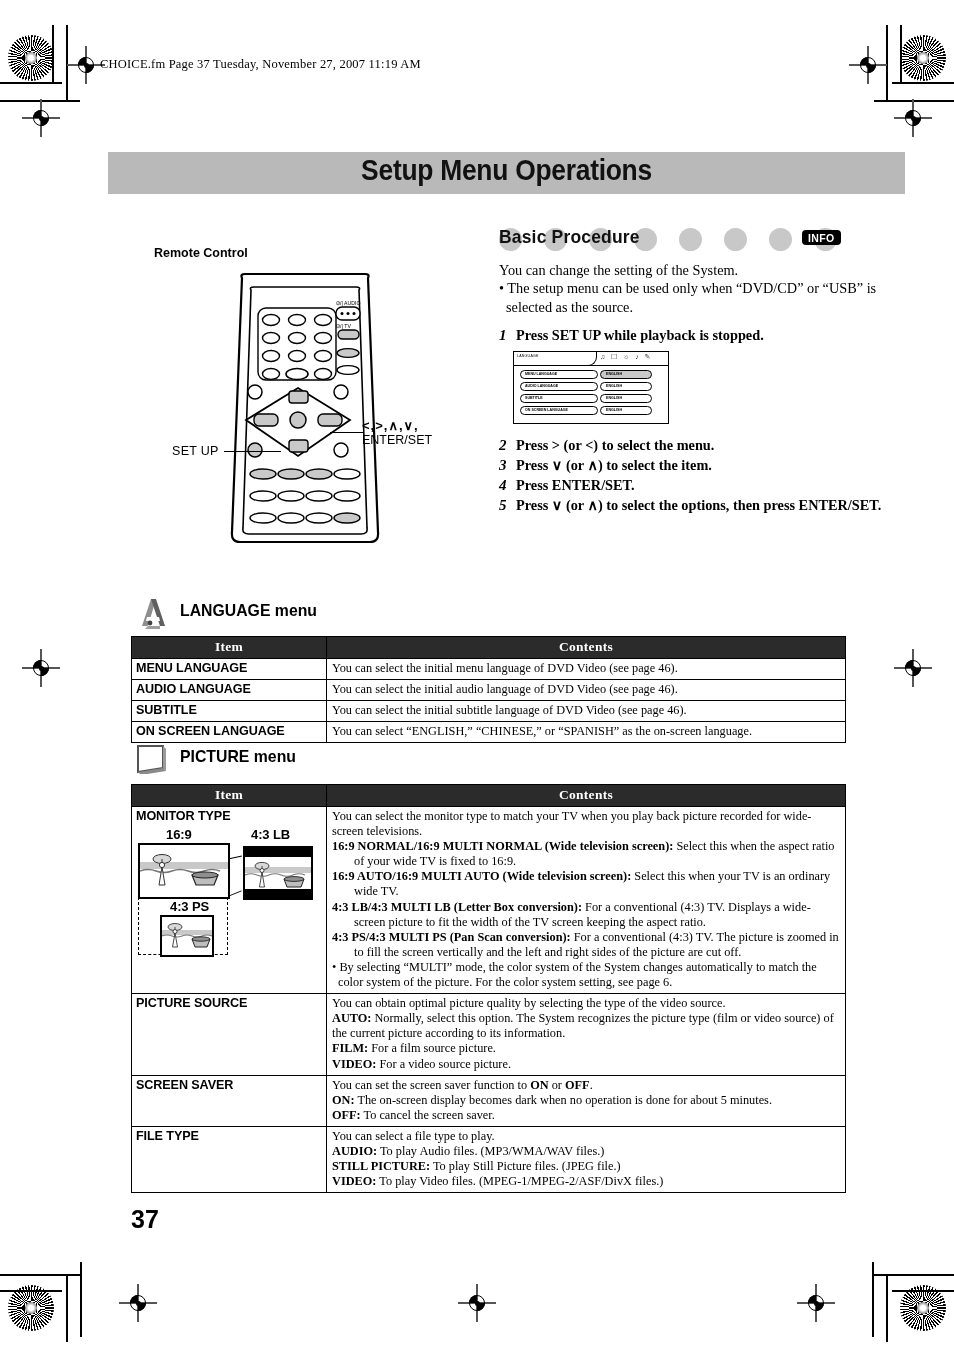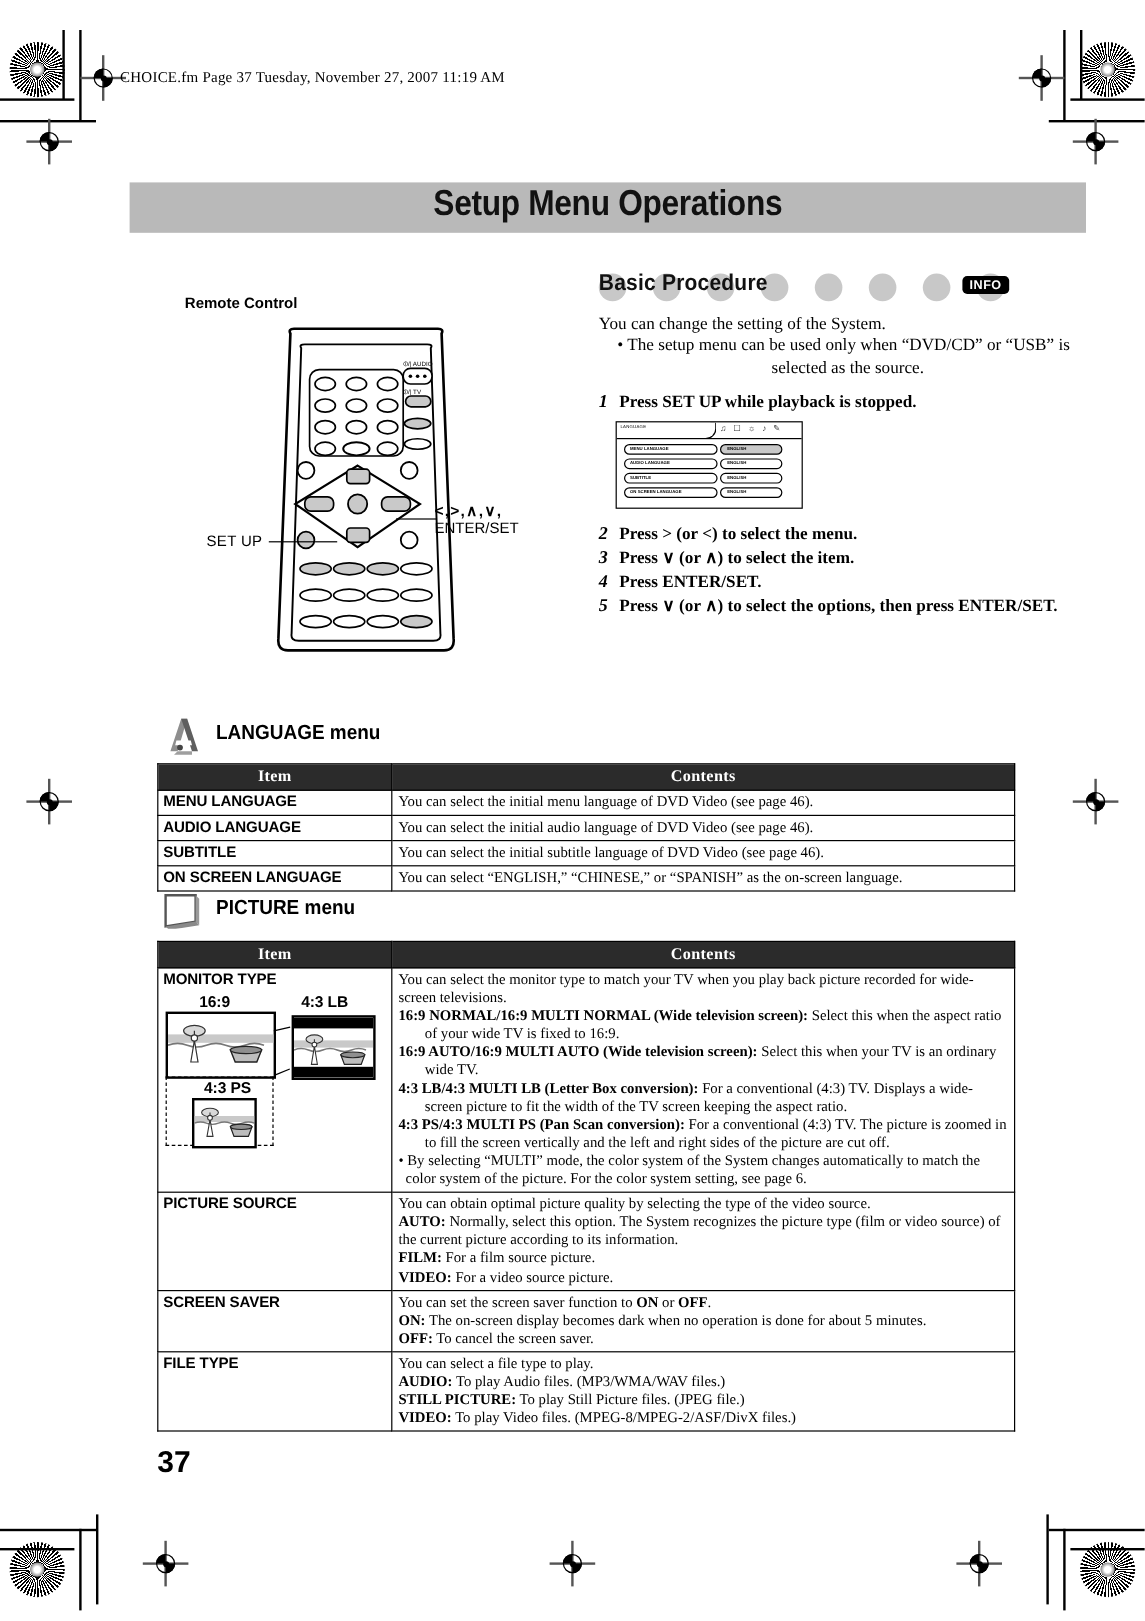--- a/index.html
+++ b/index.html
@@ -59,21 +59,21 @@
   .bp-title{position:absolute;left:0;top:-2px;z-index:3;
       font-family:"Liberation Sans",sans-serif;font-weight:bold;font-size:19px;
       transform:scaleX(.92);transform-origin:left;letter-spacing:.2px;color:#111;}
   .dots{position:absolute;left:0;top:0;height:24px;}
   .dot-c{position:absolute;top:0;width:23px;height:23px;border-radius:50%;background:#c8c8c8;}
   .infobadge{position:absolute;top:2px;left:303px;background:#000;color:#fff;
       font-family:"Liberation Sans",sans-serif;font-weight:bold;font-size:10.5px;
       padding:1.5px 6px;border-radius:4px;letter-spacing:.4px;z-index:4;}
   .bp-body{font-size:14.3px;line-height:18.3px;margin-top:7px;}
   .bp-body p{margin:0;}
-  .bullet{text-indent:-7px;padding-left:7px;text-align:center;}
+  .bullet{text-indent:-7px;padding-left:7px;}
   .steps{margin-top:10px;}
   .step{display:flex;font-size:14.3px;line-height:19px;margin-bottom:1px;}
   .step .num{font-family:"Liberation Serif",serif;font-weight:bold;font-style:italic;
       font-size:15px;width:17px;flex:0 0 17px;}
   .step .txt{font-weight:bold;}
   .erase{margin-top:20px;font-size:14.3px;}
   .erase b{font-weight:bold;}
 
   
   .osd{position:relative;margin:6px 0 0 14px;width:154px;height:71px;
@@ -555,20 +555,20 @@
     <td class="item">FILE TYPE</td>
     <td>
       <div>You can select a file type to play.</div>
       <div>
         <b>AUDIO:</b><span> To play Audio files. (MP3/WMA/WAV files.)</span>
       </div>
       <div>
         <b>STILL PICTURE:</b><span> To play Still Picture files. (JPEG file.)</span>
       </div>
       <div>
-        <b>VIDEO:</b><span> To play Video files. (MPEG-8/MPEG-2/ASF/DivX files.)</span>
+        <b>VIDEO:</b><span> To play Video files. (MPEG-1/MPEG-2/ASF/DivX files.)</span>
       </div>
     </td>
   </tr>
 </tbody>
   </table>
 
 <div class="pagenum">37</div>
 
 </body></html>

